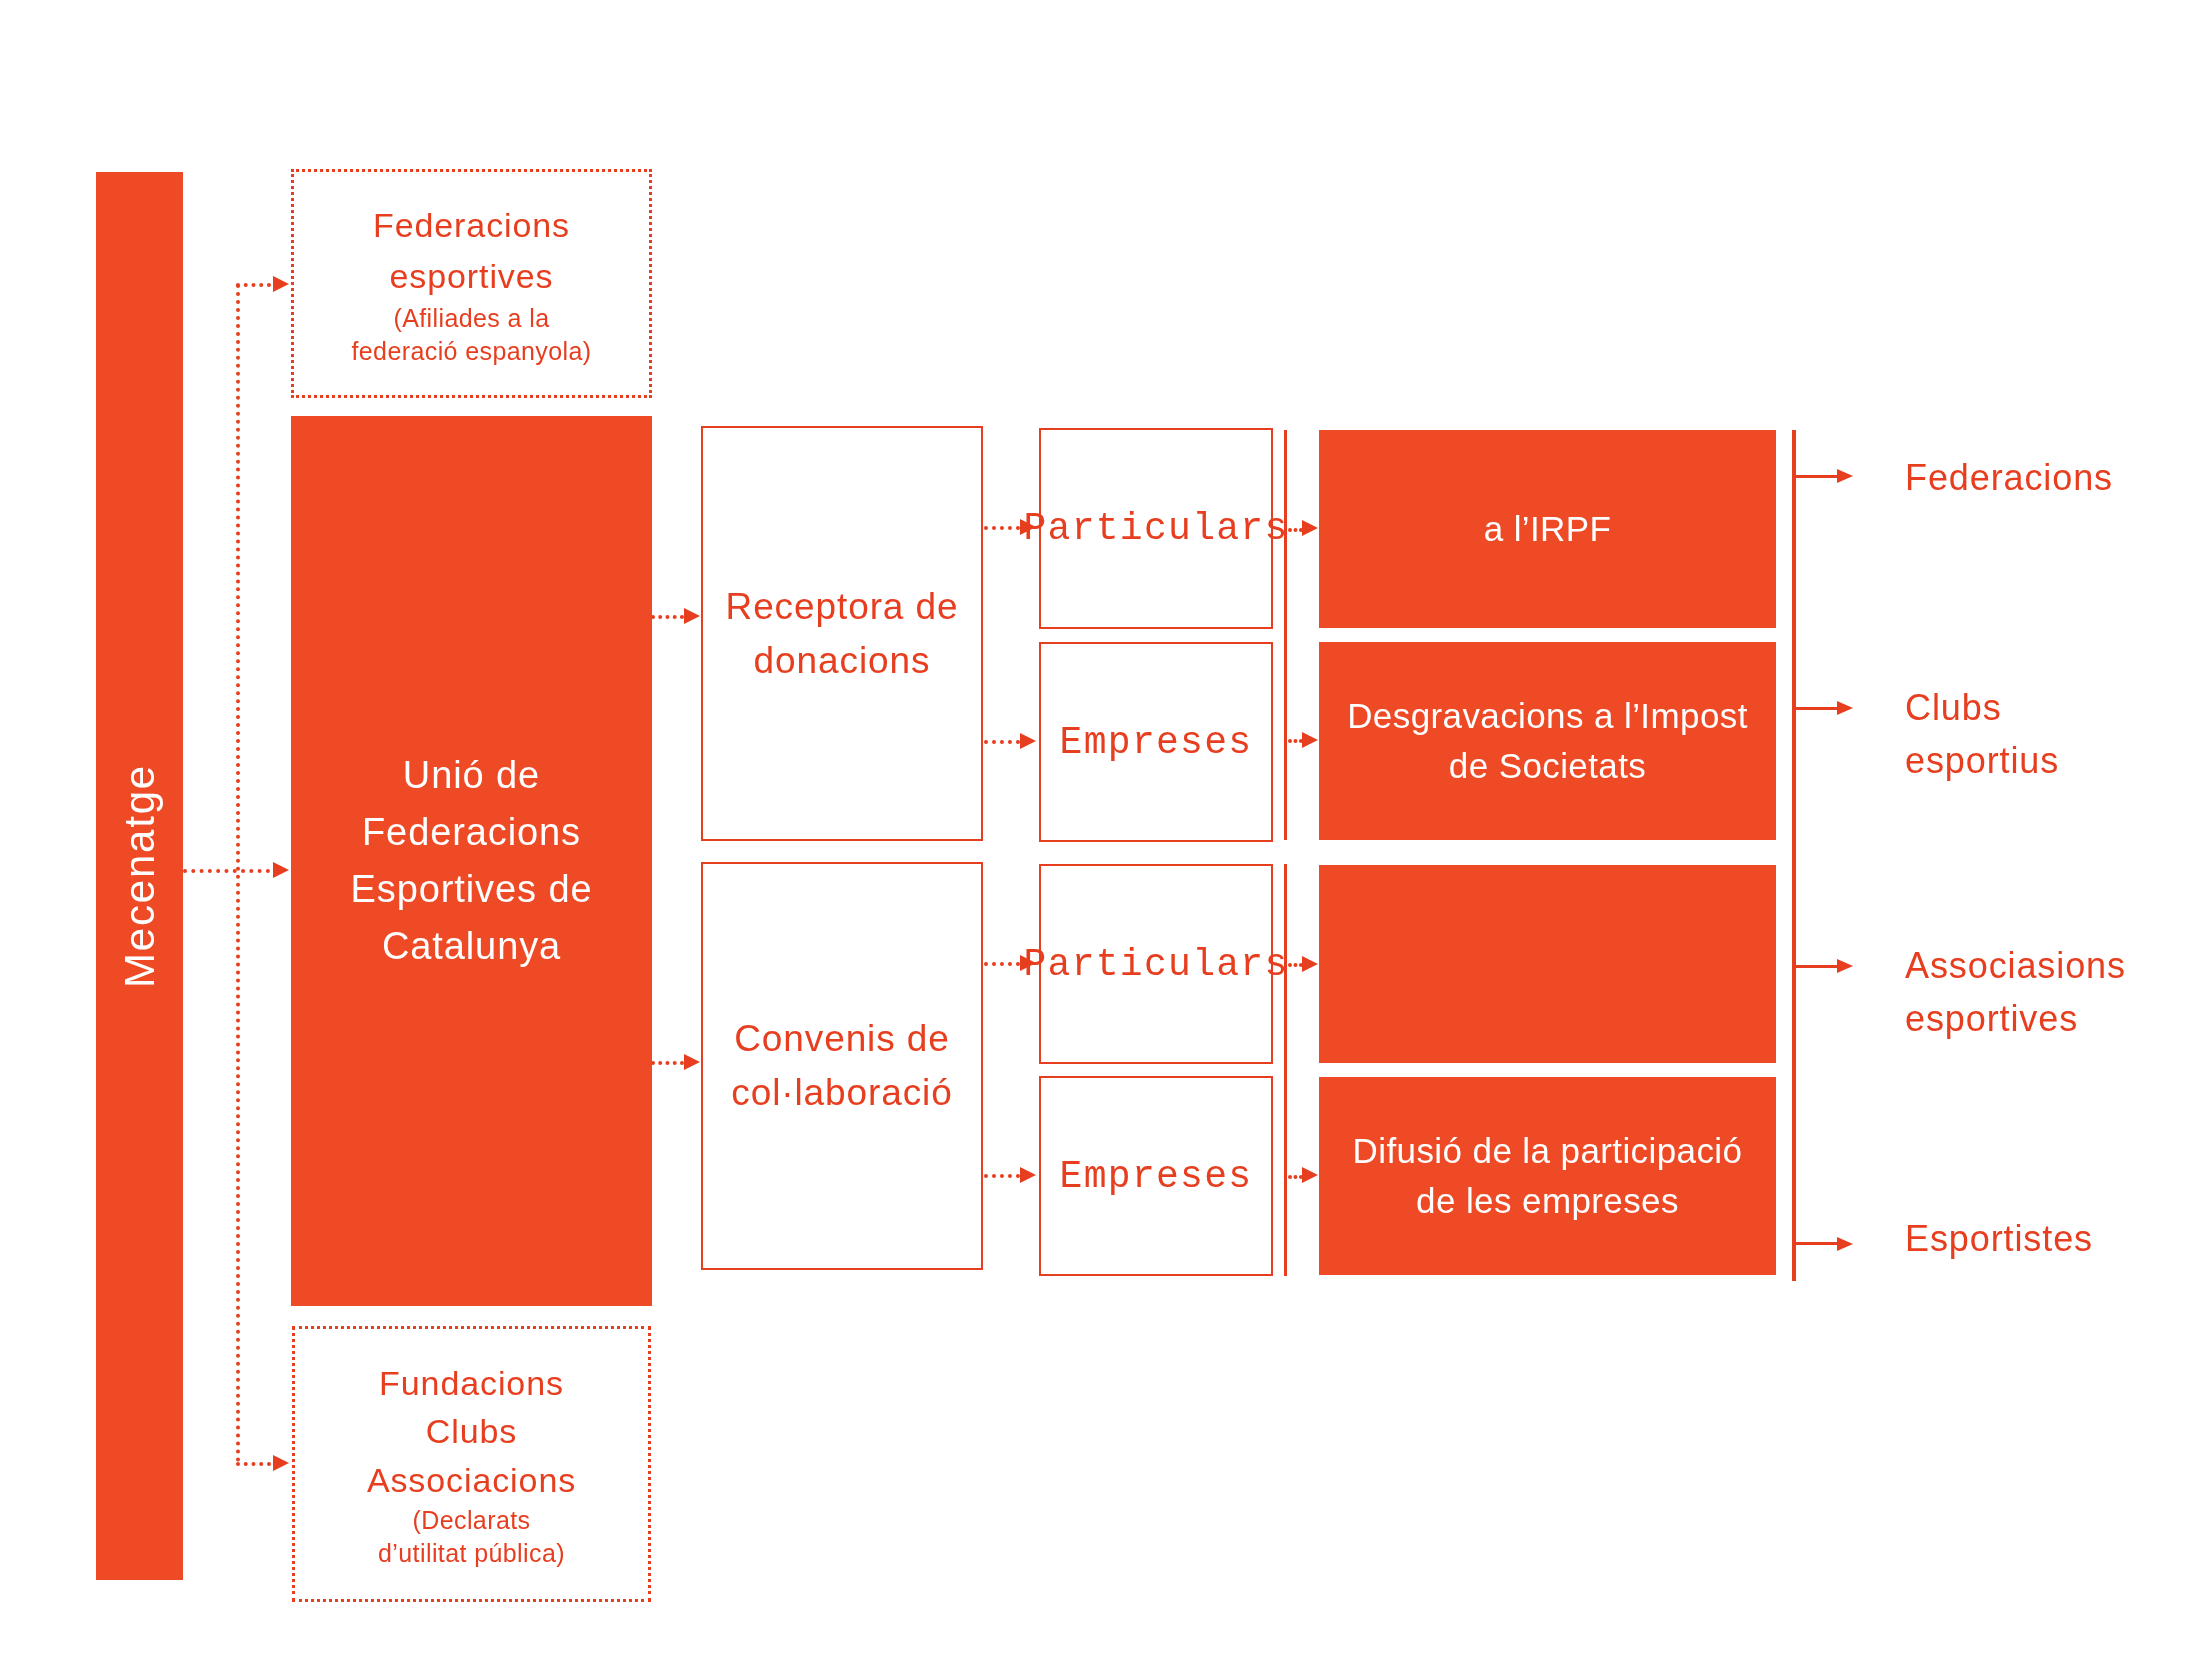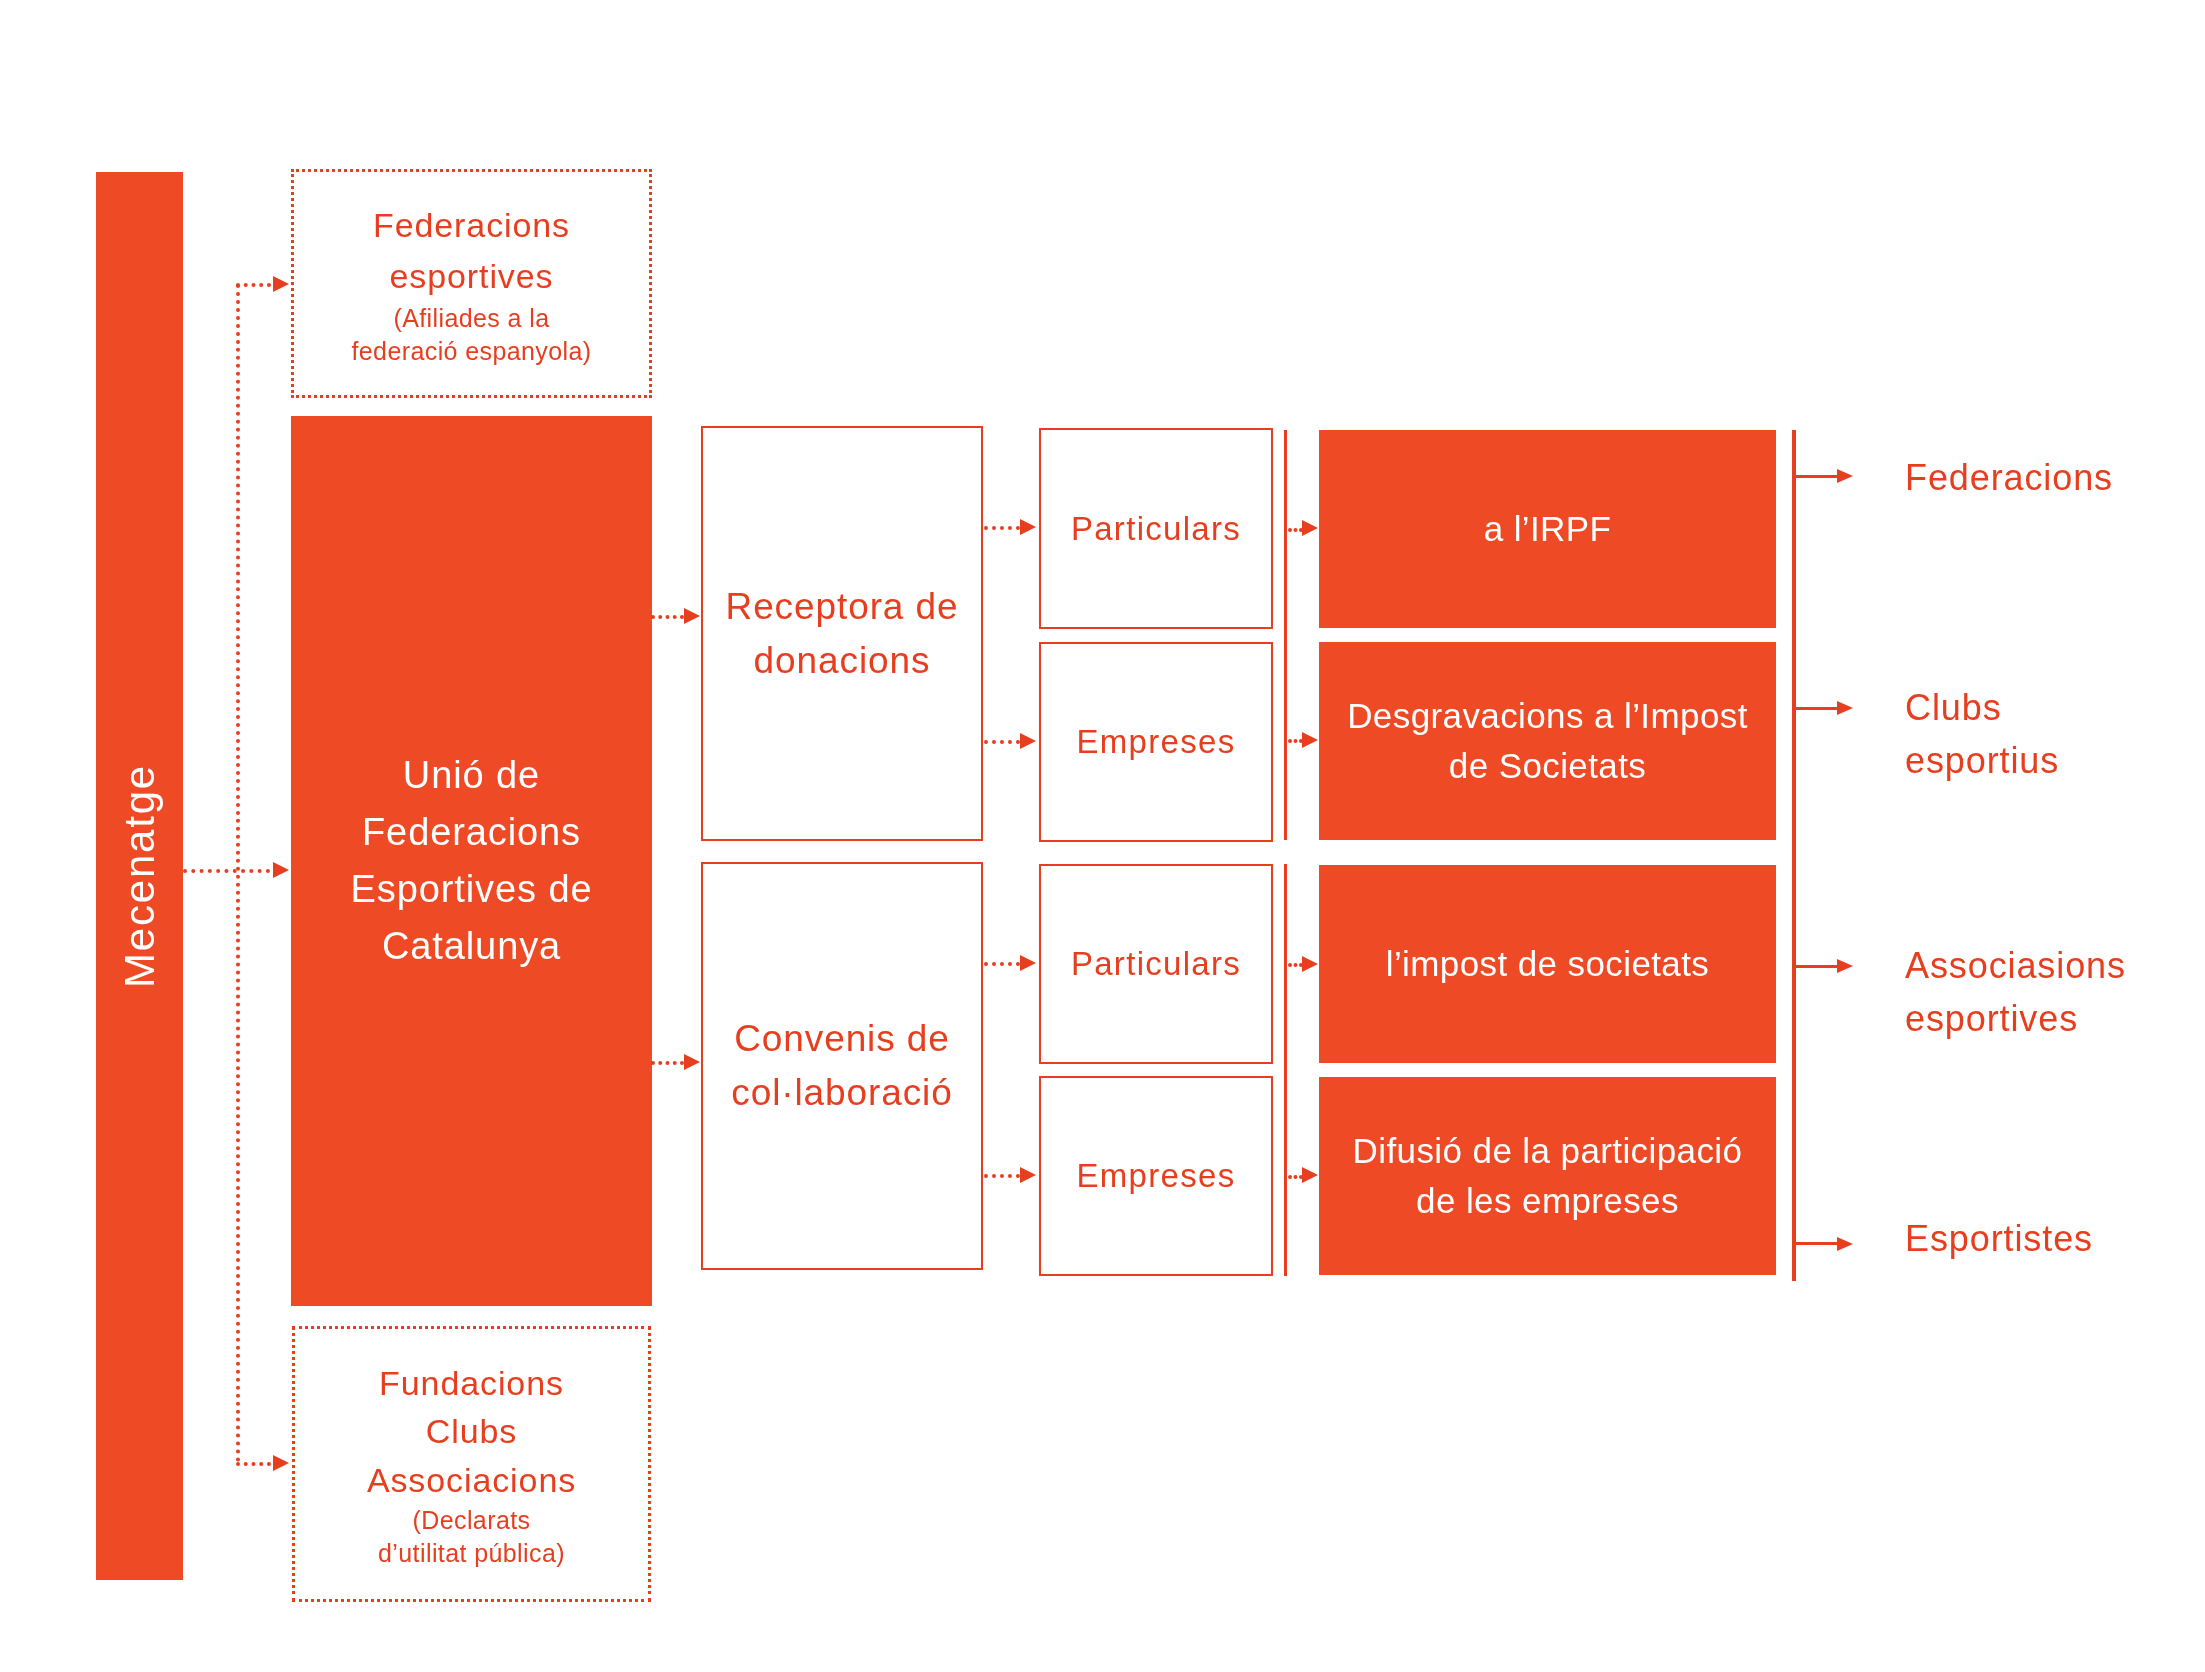--- a/index.html
+++ b/index.html
@@ -19,21 +19,21 @@
   .wbox{background:#fff;border:2.6px solid var(--line);display:flex;align-items:center;justify-content:center;text-align:center;}
   
   .dbox{background:#fff;border:3.1px dotted var(--line);display:flex;flex-direction:column;align-items:center;justify-content:center;text-align:center;}
   .col{display:flex;flex-direction:column;align-items:center;justify-content:center;text-align:center;}
   .t-white{color:#ffffff;}
   .t-red{color:var(--line);}
   .f-main{font-size:34px;line-height:1.5;letter-spacing:0.9px;}
   .f-sub{font-size:25px;line-height:1.3;letter-spacing:0.4px;}
   .f-unio{font-size:38px;line-height:1.5;letter-spacing:0.9px;}
   .f-mech{font-size:37px;line-height:1.45;letter-spacing:0.9px;}
-  .f-donor{font-size:33px;letter-spacing:1.3px;}
+  .f-donor{font-size:38px;letter-spacing:1.3px;font-family:Liberation Mono, monospace;}
   .f-benefit{font-size:35px;line-height:1.42;letter-spacing:0.4px;}
   .f-label{font-size:36px;line-height:1.45;letter-spacing:0.9px;}
   .f-fund{font-size:34px;line-height:1.43;letter-spacing:0.9px;}
   
   .vtext{
     writing-mode:vertical-rl;transform:rotate(180deg);
     font-size:42px;letter-spacing:1.8px;color:#fff;
   }
   
   .dotline-h{height:0;border-top:4px dotted var(--line);}
@@ -141,21 +141,20 @@
   </div>
 </div>
 <div class="abs obox" style="left:1319px;top:642px;width:457px;height:198px;align-items:center;">
   <div class="col">
     <div class="f-benefit t-white">Desgravacions a l’Impost</div>
     <div class="f-benefit t-white">de Societats</div>
   </div>
 </div>
 <div class="abs obox" style="left:1319px;top:865px;width:457px;height:198px;">
   <div class="col">
-    <div class="f-benefit t-white">l’impost de societats</div>
   </div>
 </div>
 <div class="abs obox" style="left:1319px;top:1077px;width:457px;height:198px;">
   <div class="col">
     <div class="f-benefit t-white">Difusió de la participació</div>
     <div class="f-benefit t-white">de les empreses</div>
   </div>
 </div>
 
 <div class="abs solidline-v" style="left:1792px;top:430px;width:3.5px;height:851px;"></div>

